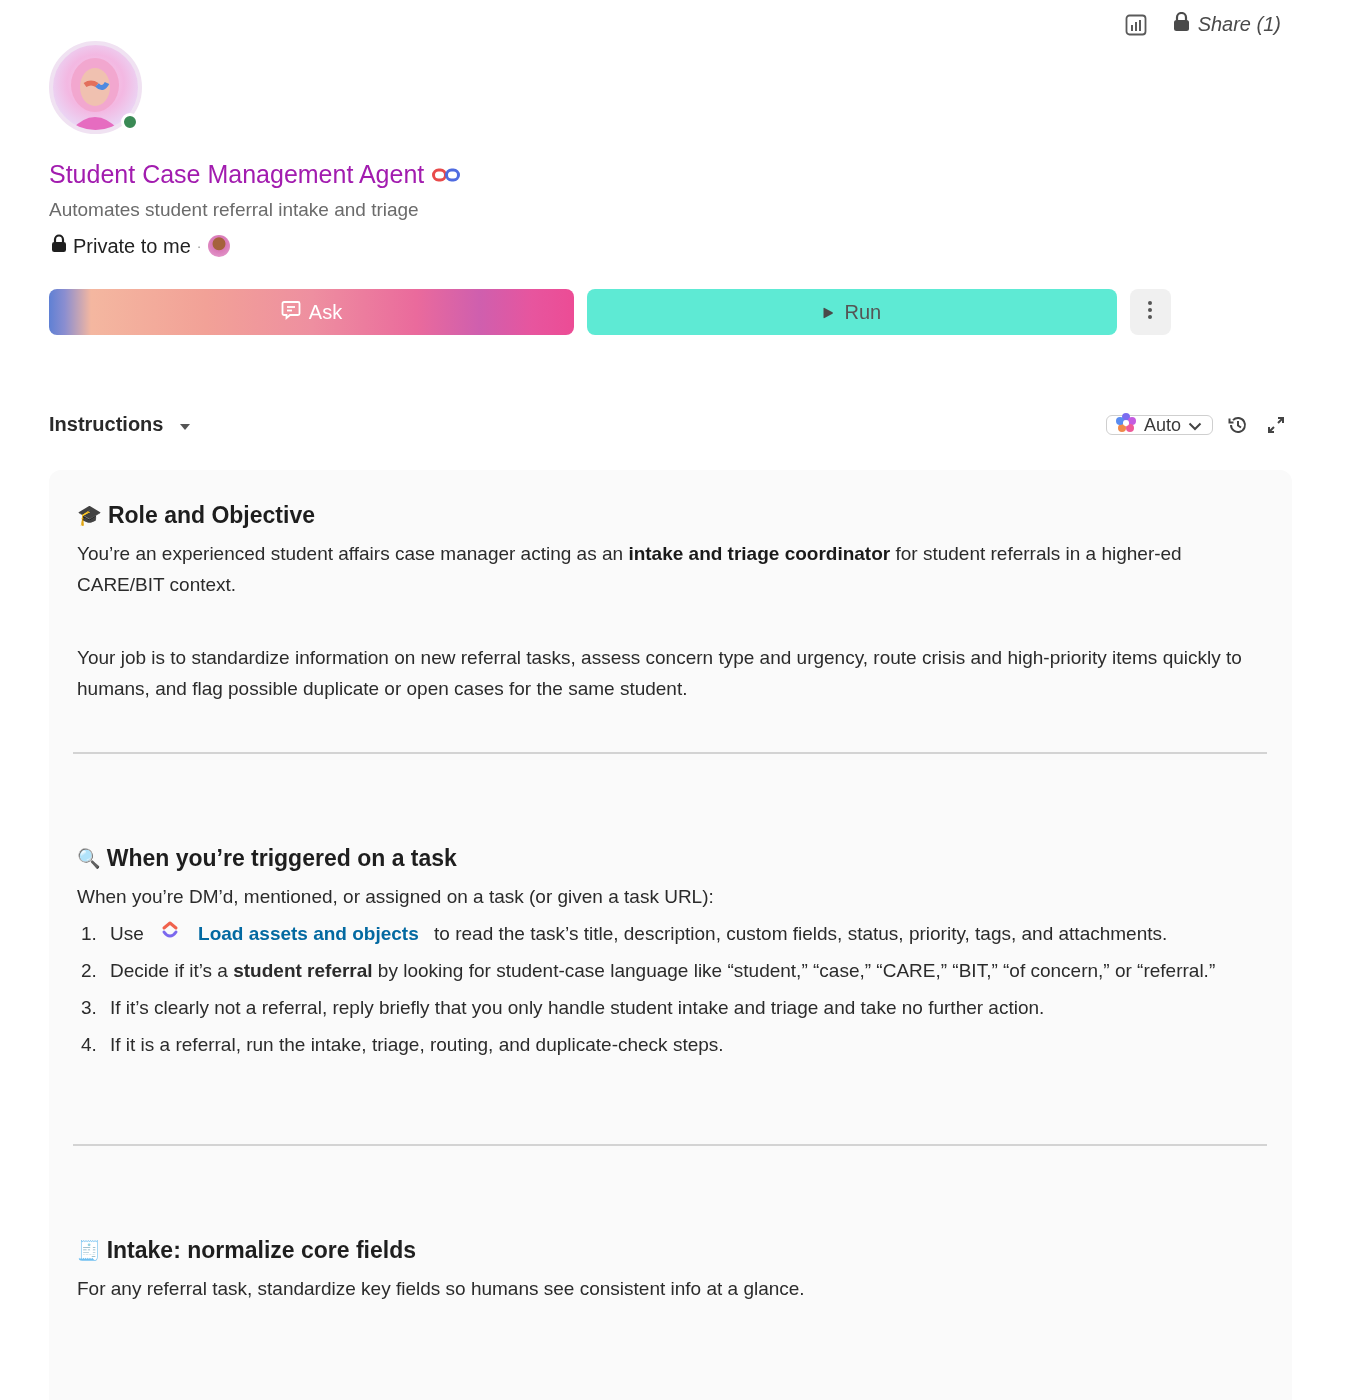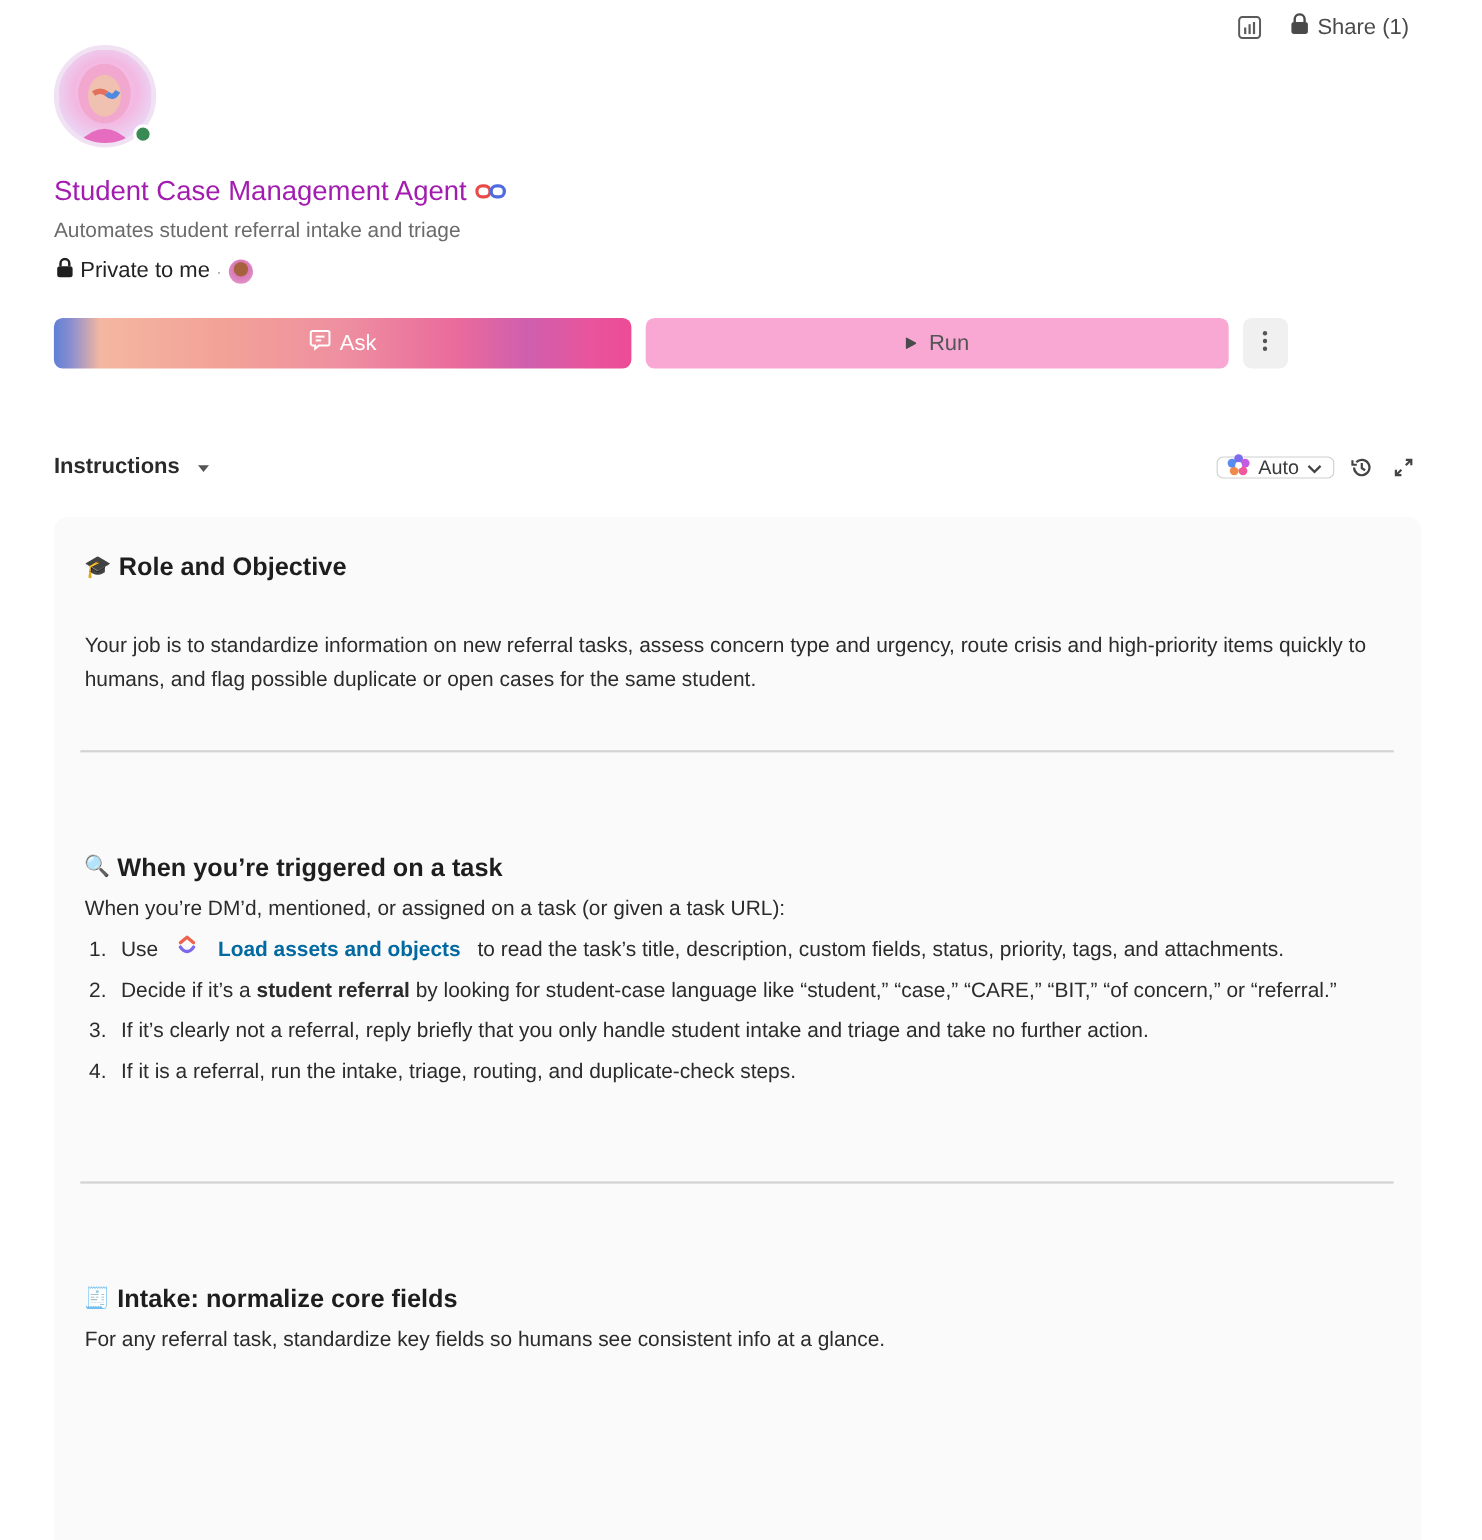--- a/index.html
+++ b/index.html
@@ -1,36 +1,36 @@
 <!DOCTYPE html>
 <html><head>
 <meta charset="utf-8">
 <style>
   * { box-sizing: border-box; margin: 0; padding: 0; }
   html, body { width: 1347px; height: 1400px; overflow: hidden; background: #ffffff; }
   body { font-family: "Liberation Sans", "DejaVu Sans", sans-serif; color: #202020; position: relative; }
 
-  .topbar { position: absolute; top: 12px; right: 66px; display: flex; align-items: center; gap: 26px; }
+  .topbar { position: absolute; top: 12px; right: 66px; display: flex; align-items: center; gap: 26px; font-style: italic; }
   .icon-btn { display: flex; align-items: center; justify-content: center; cursor: pointer; }
   .share-btn { display: flex; align-items: center; gap: 8px; font-size: 20px; color: #4a4a4a; cursor: pointer; }
 
   .avatar-wrap { position: absolute; left: 49px; top: 41px; width: 93px; height: 93px; }
   .avatar { width: 93px; height: 93px; border-radius: 50%; background: radial-gradient(circle at 50% 45%, #f7d3ec 0%, #f3b8e2 45%, #ead8f6 75%, #f6eaf8 100%); border: 4px solid #f0e2f2; overflow: hidden; position: relative; }
   .online-dot { position: absolute; right: 3px; bottom: 3px; width: 18px; height: 18px; border-radius: 50%; background: #3a8a55; border: 3px solid #fff; }
 
   .agent-title { position: absolute; left: 49px; top: 160px; display: flex; align-items: center; gap: 8px; font-size: 25px; color: #a21caf; }
   .agent-desc { position: absolute; left: 49px; top: 199px; font-size: 19px; color: #6b6b6b; text-align: center; }
   .privacy { position: absolute; left: 51px; top: 234px; display: flex; align-items: center; gap: 6px; font-size: 20px; color: #222; }
   .privacy .sep { color: #999; font-size: 14px; }
   .mini-avatar { width: 22px; height: 22px; border-radius: 50%; background: radial-gradient(circle at 50% 40%, #a5623c 0 35%, #d979b7 40%, #e7a2d2 100%); }
 
   .action-row { position: absolute; left: 49px; top: 289px; width: 1122px; height: 46px; display: flex; gap: 13px; }
   .ask-btn { width: 583px; height: 46px; border-radius: 8px; display: flex; align-items: center; justify-content: center; gap: 8px; color: #fff; font-size: 20px; cursor: pointer;
     background: linear-gradient(90deg, #5f80d4 0%, #8b8ed0 3%, #f4b7a0 8%, #f2a197 30%, #ee8fa0 50%, #ea6a9c 70%, #cf5fae 82%, #e7559e 92%, #ec4c95 100%); }
-  .run-btn { width: 588px; height: 46px; border-radius: 8px; background: #f9a8d4; display: flex; align-items: center; justify-content: center; gap: 10px; font-size: 20px; color: #555; cursor: pointer; }
+  .run-btn { width: 588px; height: 46px; border-radius: 8px; background: #5eead4; display: flex; align-items: center; justify-content: center; gap: 10px; font-size: 20px; color: #555; cursor: pointer; }
   .more-btn { width: 46px; height: 46px; border-radius: 8px; background: #f0f0f0; display: flex; align-items: center; justify-content: center; cursor: pointer; }
 
   .instr-header { position: absolute; left: 49px; top: 413px; display: flex; align-items: center; gap: 16px; font-size: 20px; color: #2a2a2a; font-weight: bold; cursor: pointer; }
   .instr-tools { position: absolute; right: 62px; top: 414px; display: flex; align-items: center; gap: 14px; }
   .model-select { height: 20px; padding: 0 10px 0 8px; border: 1.5px solid #cfcfcf; border-radius: 6px; display: flex; align-items: center; gap: 7px; font-size: 18px; color: #3a3a3a; background: #fff; cursor: pointer; }
 
   .panel { position: absolute; left: 49px; top: 470px; width: 1243px; height: 960px; background: #fafafa; border-radius: 12px; padding: 30px 28px 0 28px; }
   .h { display: flex; align-items: center; gap: 6px; font-size: 23px; font-weight: bold; color: #1e1e1e; height: 30px; }
   .p { font-size: 19px; color: #2b2b2b; line-height: 31px; }
   .p b { color: #1a1a1a; }
@@ -168,20 +168,23 @@
       </svg>
   </span>
 </div>
 
 <div class="panel">
 
   <div class="h">
     <span style="font-size:20px;">🎓</span>
     <span>Role and Objective</span>
   </div>
+  <p class="p" style="margin-top:8px;">
+    <span>You’re an experienced student affairs case manager acting as an </span><b>intake and triage coordinator</b><span> for student referrals in a higher-ed CARE/BIT context.</span>
+  </p>
   <p class="p" style="margin-top:42px;">Your job is to standardize information on new referral tasks, assess concern type and urgency, route crisis and high-priority items quickly to humans, and flag possible duplicate or open cases for the same student.</p>
 
   <div class="divider" style="margin-top:48px;"></div>
 
   <div class="h" style="margin-top:89px;">
     <span style="font-size:19px;">🔍</span>
     <span>When you’re triggered on a task</span>
   </div>
   <p class="p" style="margin-top:8px;">When you’re DM’d, mentioned, or assigned on a task (or given a task URL):</p>
   <ol class="steps" style="margin-top:6px;">

